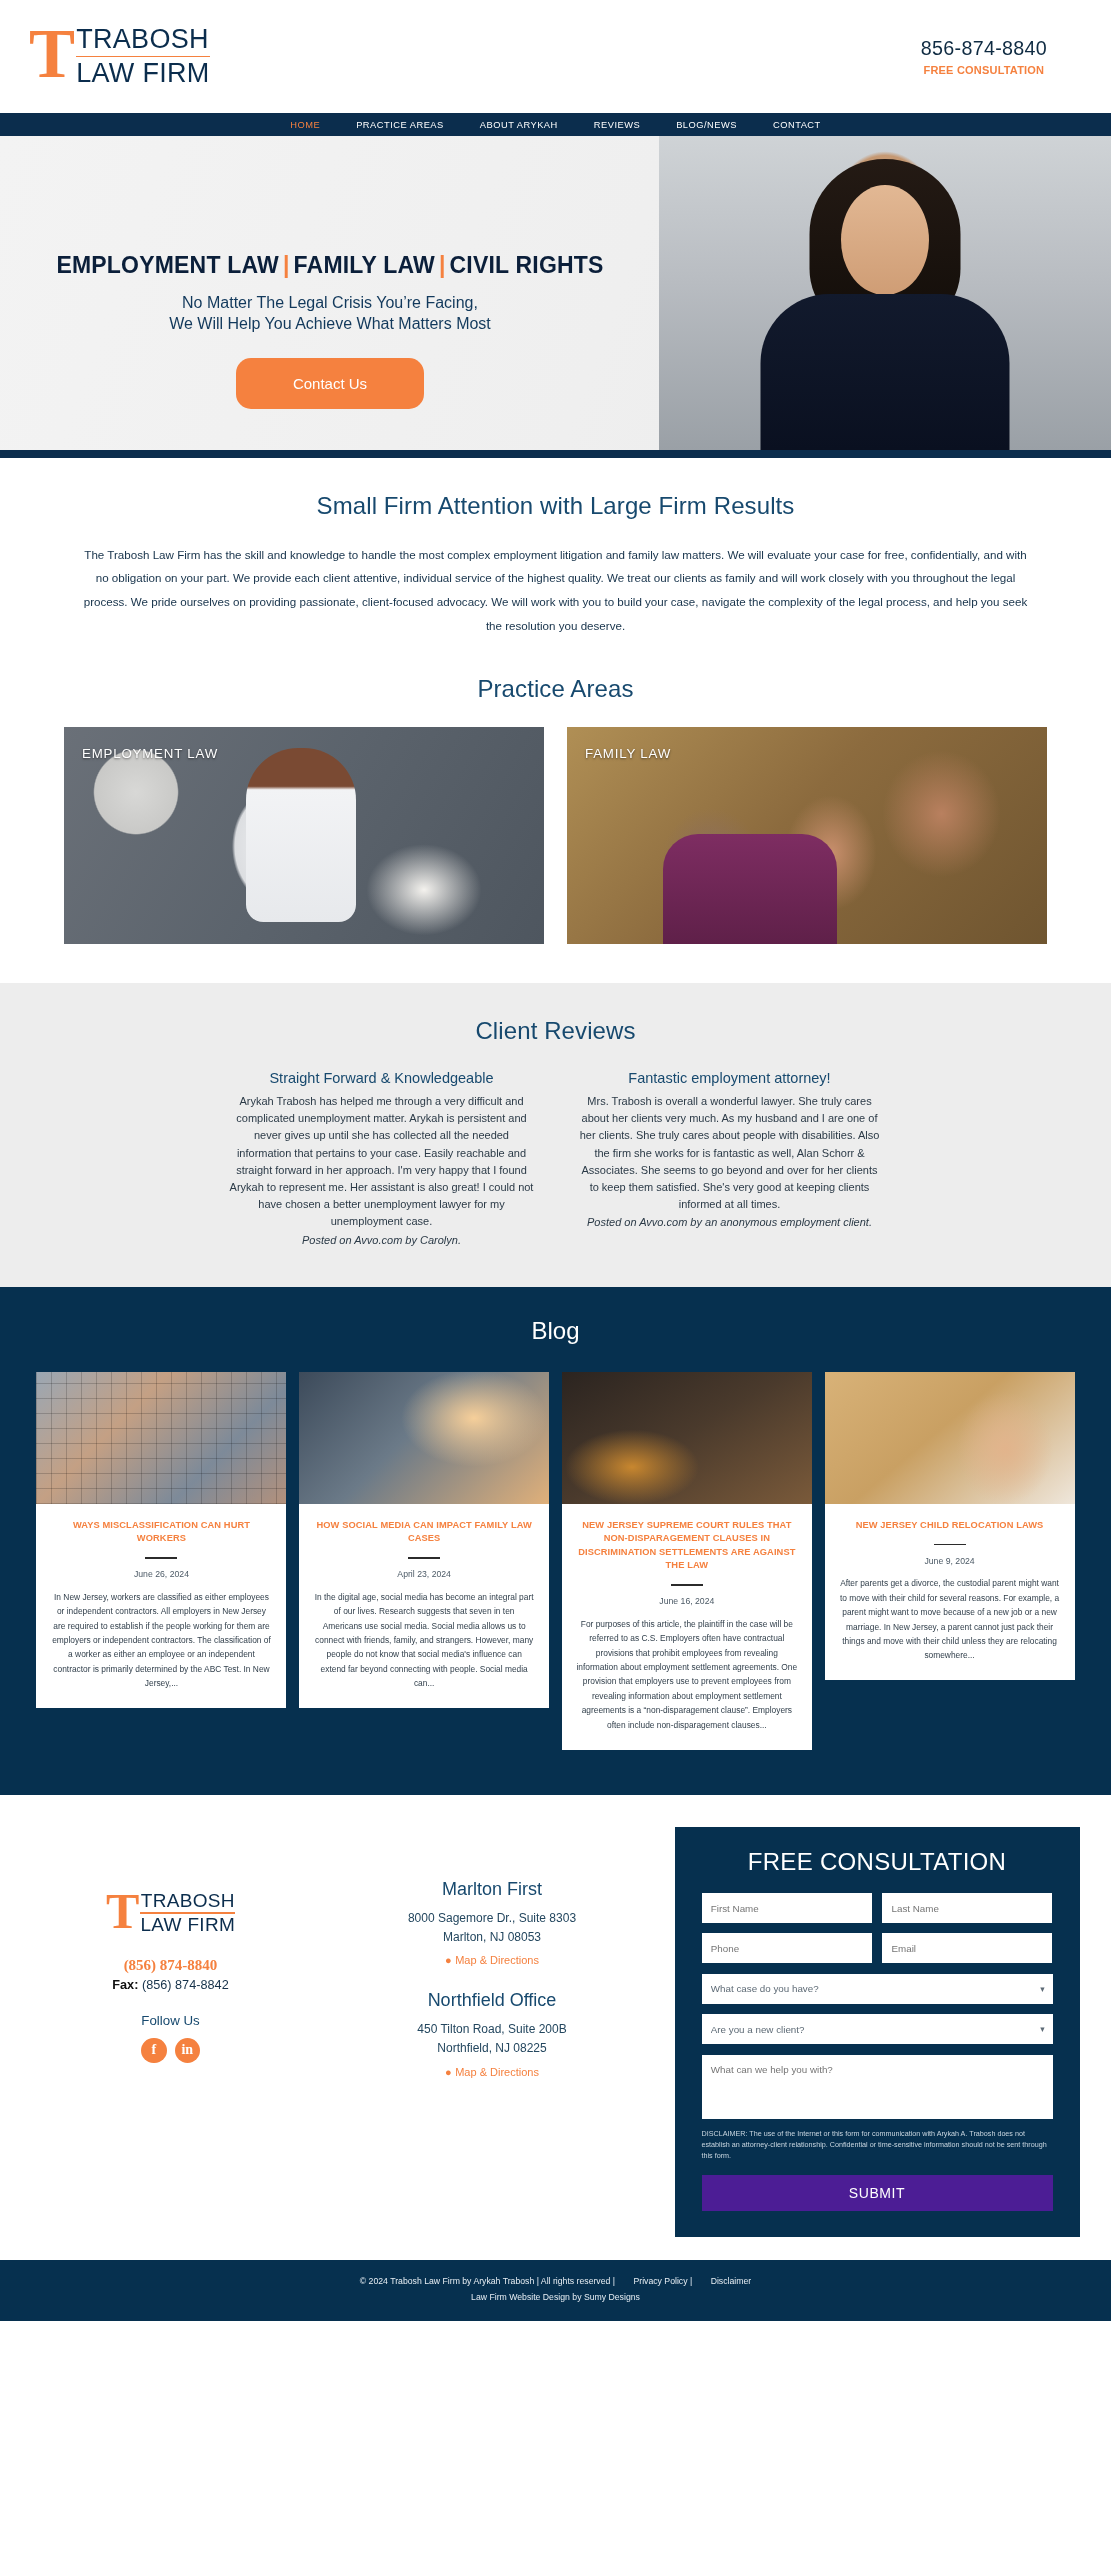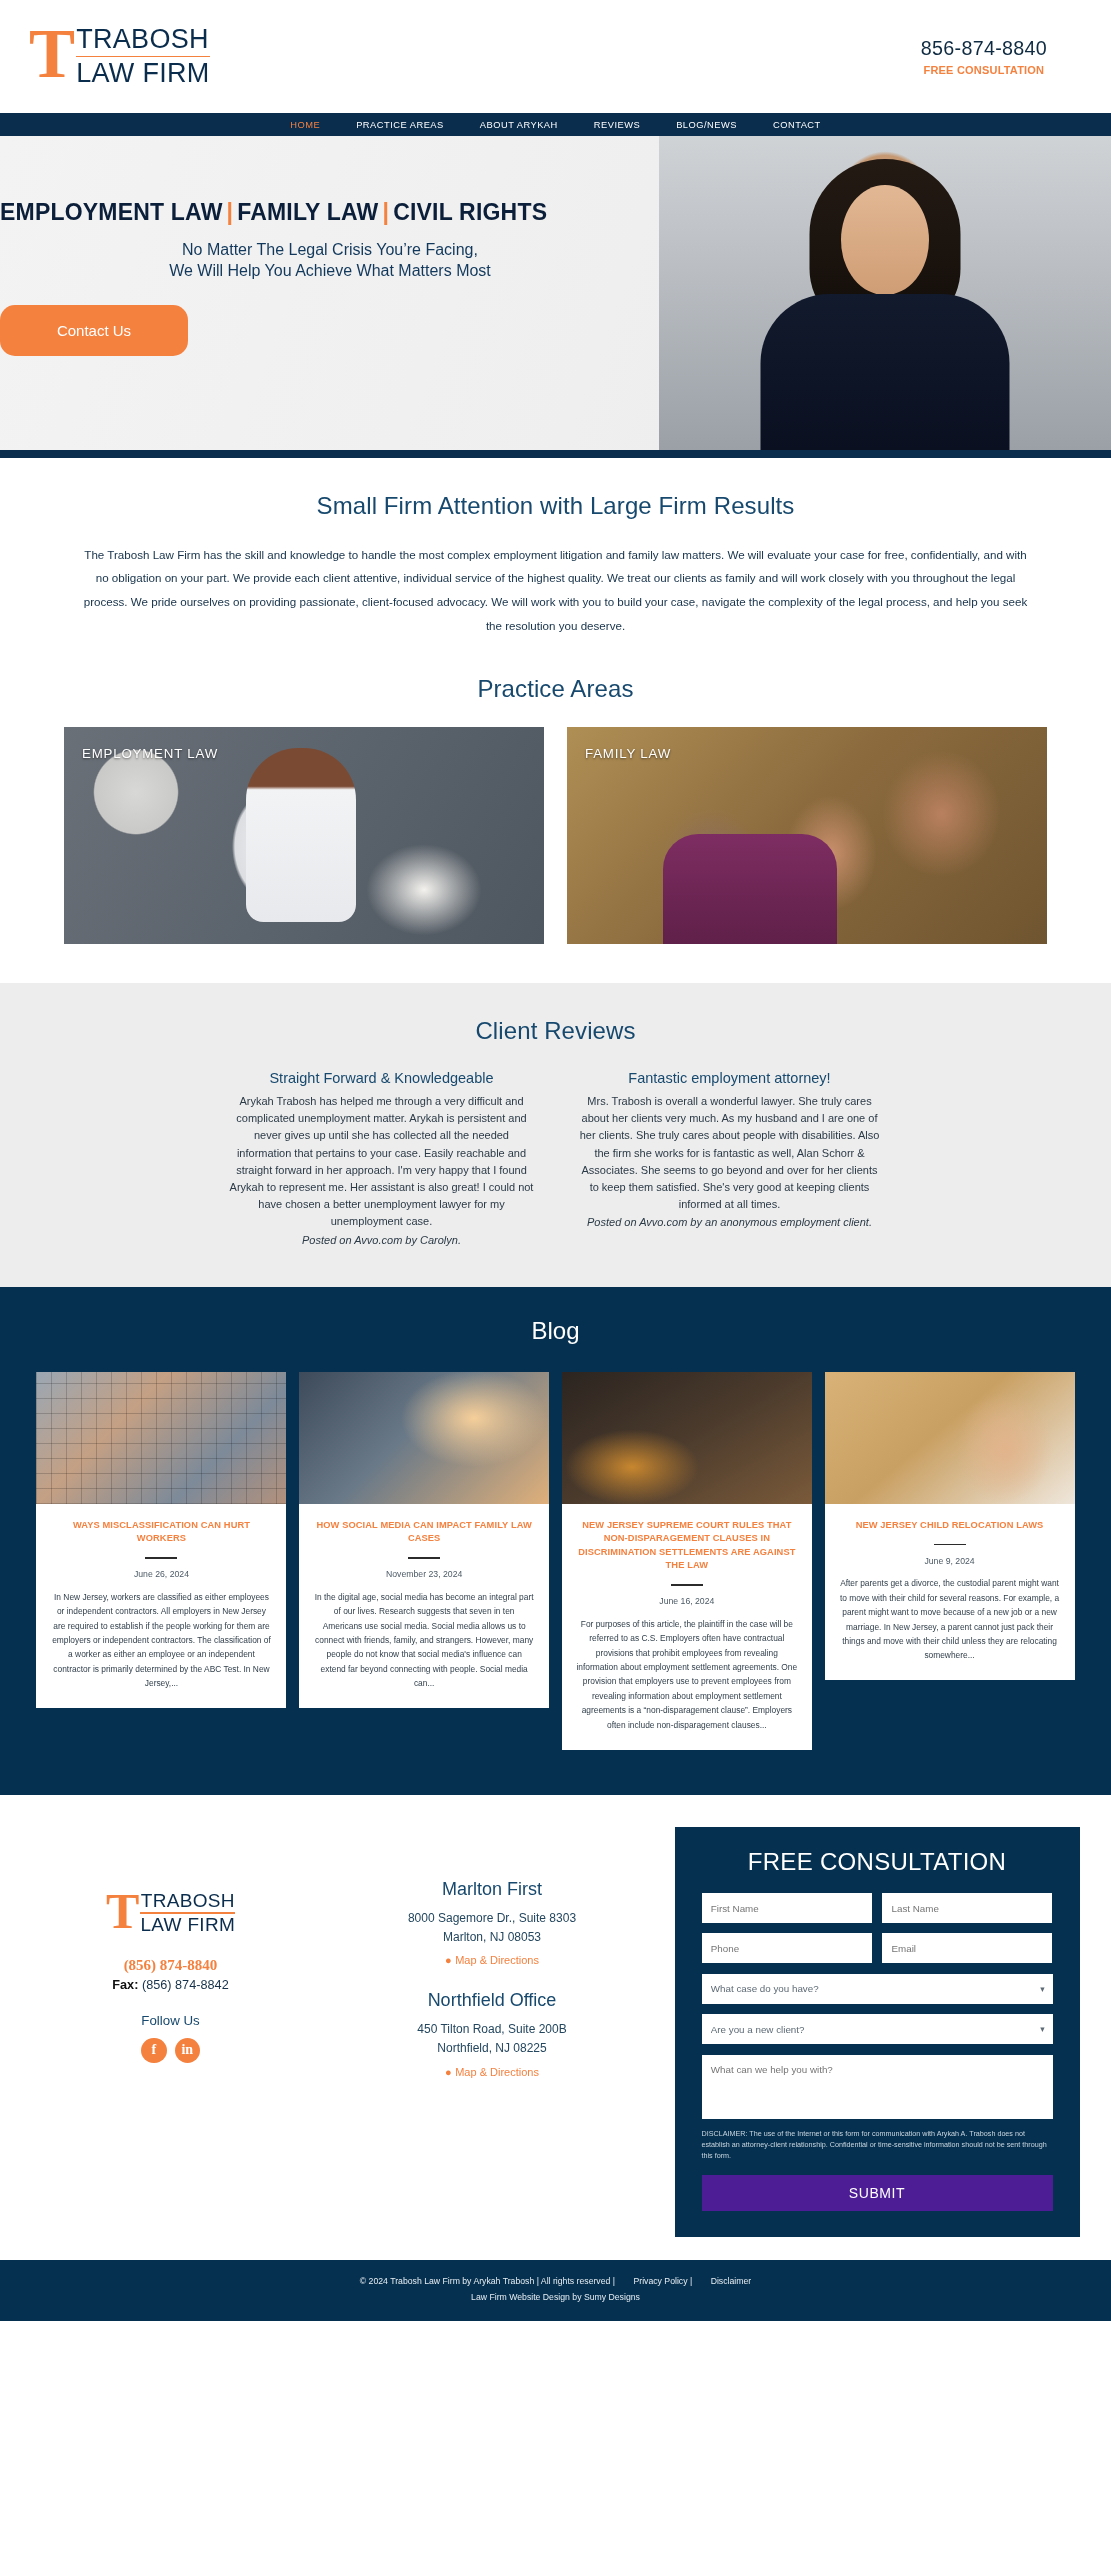--- a/index.html
+++ b/index.html
@@ -82,22 +82,23 @@
     position: relative;
     height: 314px;
     background: linear-gradient(110deg,#f3f3f3 0%, #efefef 55%, #eaeaea 100%);
     overflow: hidden;
     display: flex;
   }
   .hero-left {
     width: 660px;
     display: flex;
     flex-direction: column;
+    align-items: center;
     justify-content: flex-start;
-    padding-top: 63px;
+    padding-top: 116px;
   }
   .hero-title {
     font-size: 23px;
     font-weight: 700;
     letter-spacing: 0.2px;
     color: #0b1f3a;
     font-family: "Liberation Sans Narrow", "Liberation Sans", sans-serif;
     white-space: nowrap;
   }
   .hero-title .bar { color: #f5813f; margin: 0 4px; }
@@ -541,21 +542,21 @@
           <div class="blog-date">June 26, 2024</div>
           <div class="blog-ex">In New Jersey, workers are classified as either employees or independent contractors. All employers in New Jersey are required to establish if the people working for them are employers or independent contractors. The classification of a worker as either an employee or an independent contractor is primarily determined by the ABC Test. In New Jersey,...</div>
         </div>
       </div>
 
       <div class="blog-card">
         <div class="blog-thumb bt2"></div>
         <div class="blog-body">
           <div class="blog-title">HOW SOCIAL MEDIA CAN IMPACT FAMILY LAW CASES</div>
           <div class="blog-div"></div>
-          <div class="blog-date">November 23, 2024</div>
+          <div class="blog-date">April 23, 2024</div>
           <div class="blog-ex">In the digital age, social media has become an integral part of our lives. Research suggests that seven in ten Americans use social media. Social media allows us to connect with friends, family, and strangers. However, many people do not know that social media's influence can extend far beyond connecting with people. Social media can...</div>
         </div>
       </div>
 
       <div class="blog-card">
         <div class="blog-thumb bt3"></div>
         <div class="blog-body">
           <div class="blog-title">NEW JERSEY SUPREME COURT RULES THAT NON-DISPARAGEMENT CLAUSES IN DISCRIMINATION SETTLEMENTS ARE AGAINST THE LAW</div>
           <div class="blog-div"></div>
           <div class="blog-date">June 16, 2024</div>

